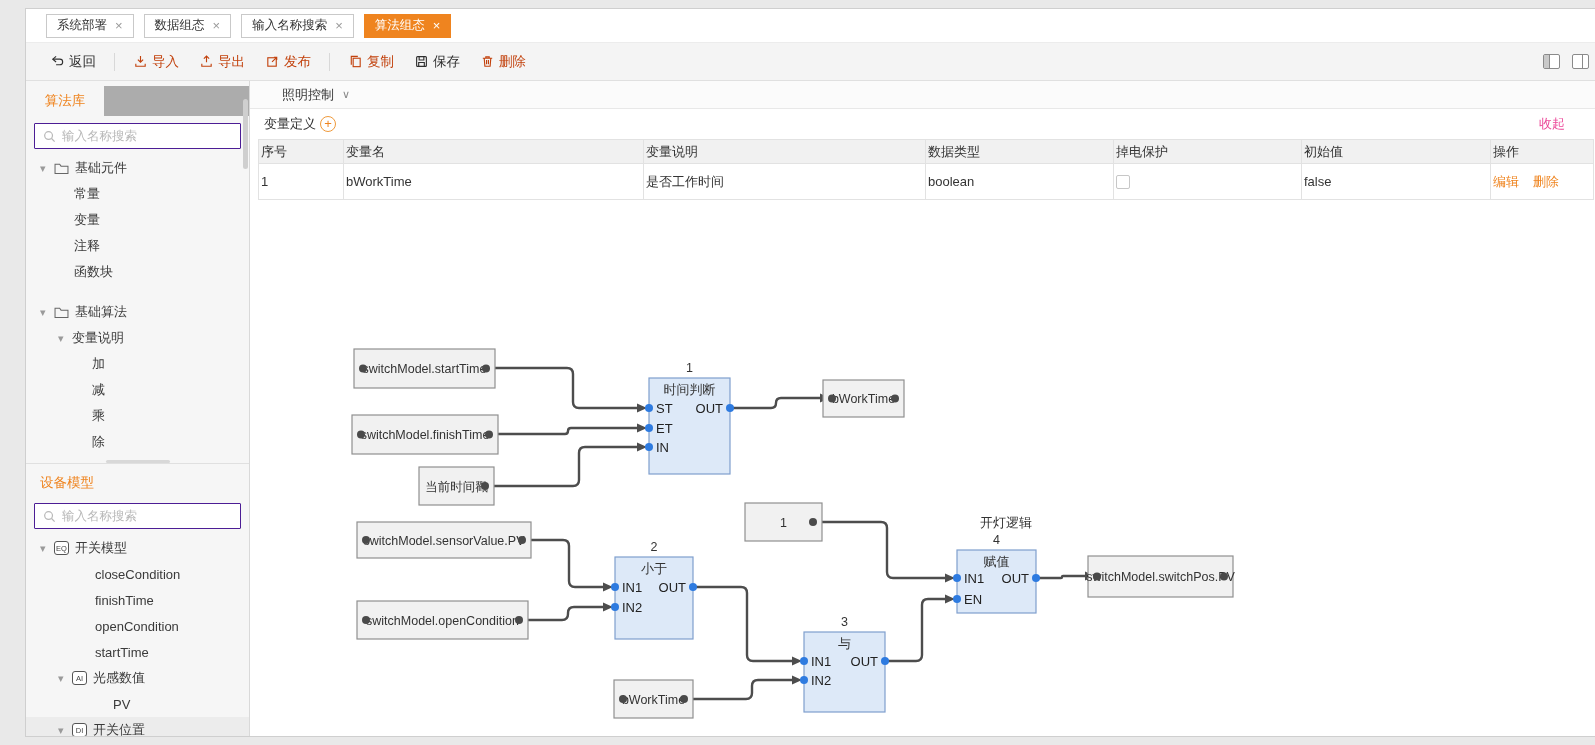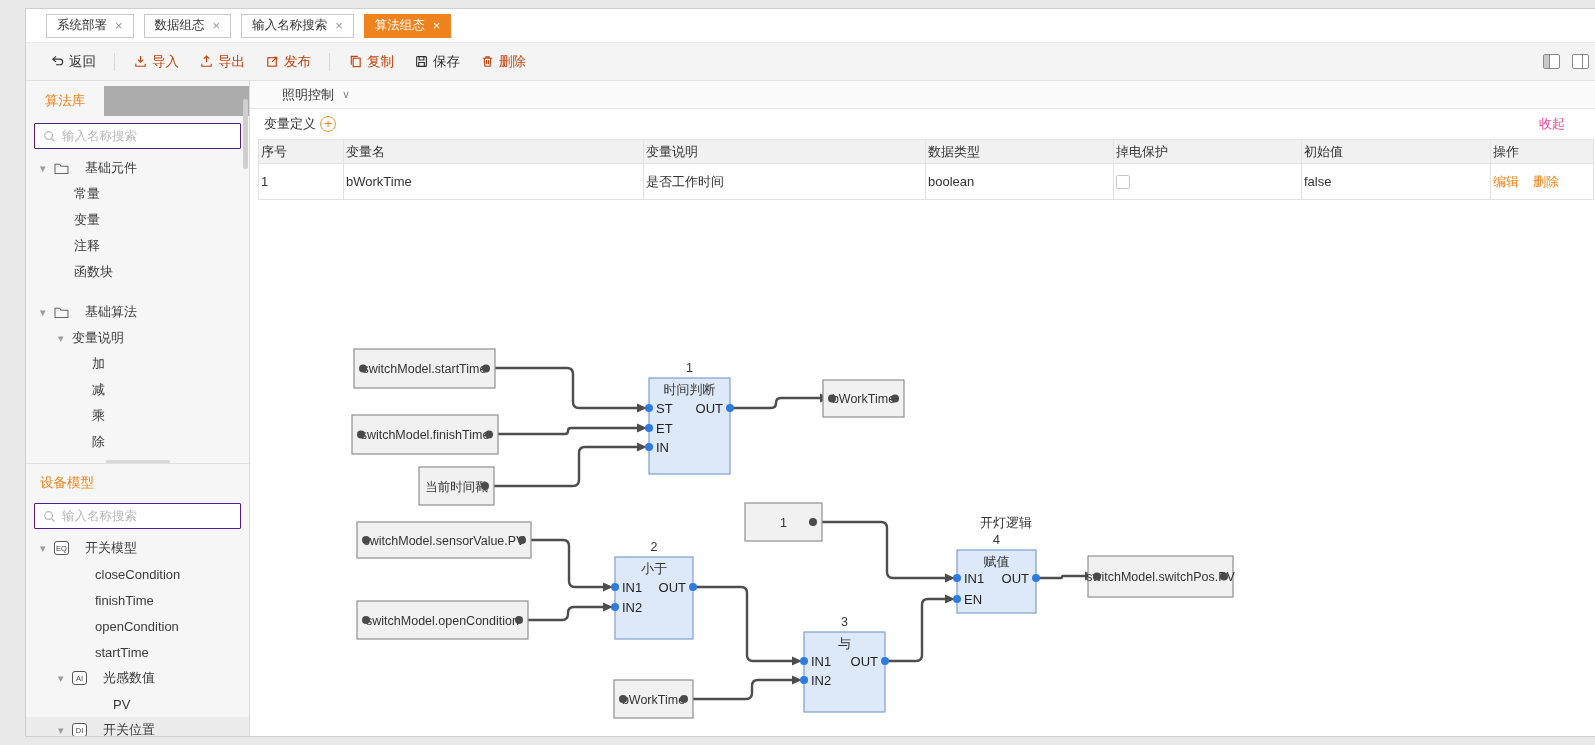--- a/index.html
+++ b/index.html
@@ -35,21 +35,21 @@
   .side-strip { margin-top:5px; height:30px; display:flex; }
   .side-strip .lib-tab { width:78px; background:#f6f6f6; color:#ef841f; font-size:13.5px; display:flex; align-items:center; justify-content:center; }
   .side-strip .strip-rest { flex:1; background:#acacac; }
   .side-search { margin:7px 8px 6px 8px; height:26px; background:#fff; border:1px solid #4c1d95; border-radius:1px; display:flex; align-items:center; padding:0 8px; gap:6px; }
   .side-search input { border:none; outline:none; flex:1; font-size:12.5px; color:#555; background:transparent; }
   .side-search input::placeholder { color:#b8b8b8; }
   .trow { height:26px; display:flex; align-items:center; font-size:13px; color:#3a3a3a; cursor:pointer; white-space:nowrap; }
   .trow.gap { margin-top:14px; }
   .trow.hl { background:#ececec; }
   .trow .caret { color:#9a9a9a; font-size:11px; width:14px; display:inline-block; }
-  .trow .ticon { margin-right:16px; display:flex; align-items:center;border-radius:6px; }
+  .trow .ticon { margin-right:6px; display:flex; align-items:center;border-radius:6px; }
   .mini-badge { width:15px; height:14px; border:1px solid #555; border-radius:3px; font-size:7.5px; color:#444; display:flex; align-items:center; justify-content:center; background:#fff; }
   .l0 { padding-left:14px; }
   .l1 { padding-left:48px; }
   .l1c { padding-left:32px; }
   .l2 { padding-left:66px; }
   .l1x { padding-left:69px; }
   .l2x { padding-left:87px; }
   .sec-divider { border-top:1px solid #e0e0e0; margin-top:8px; position:relative; }
   .sec-divider .hscroll { position:absolute; left:80px; top:-4px; width:64px; height:3px; background:#d8d8d8; border-radius:2px; }
   .dev-header { padding:10px 0 4px 14px; font-size:13.5px; color:#ef841f; }

